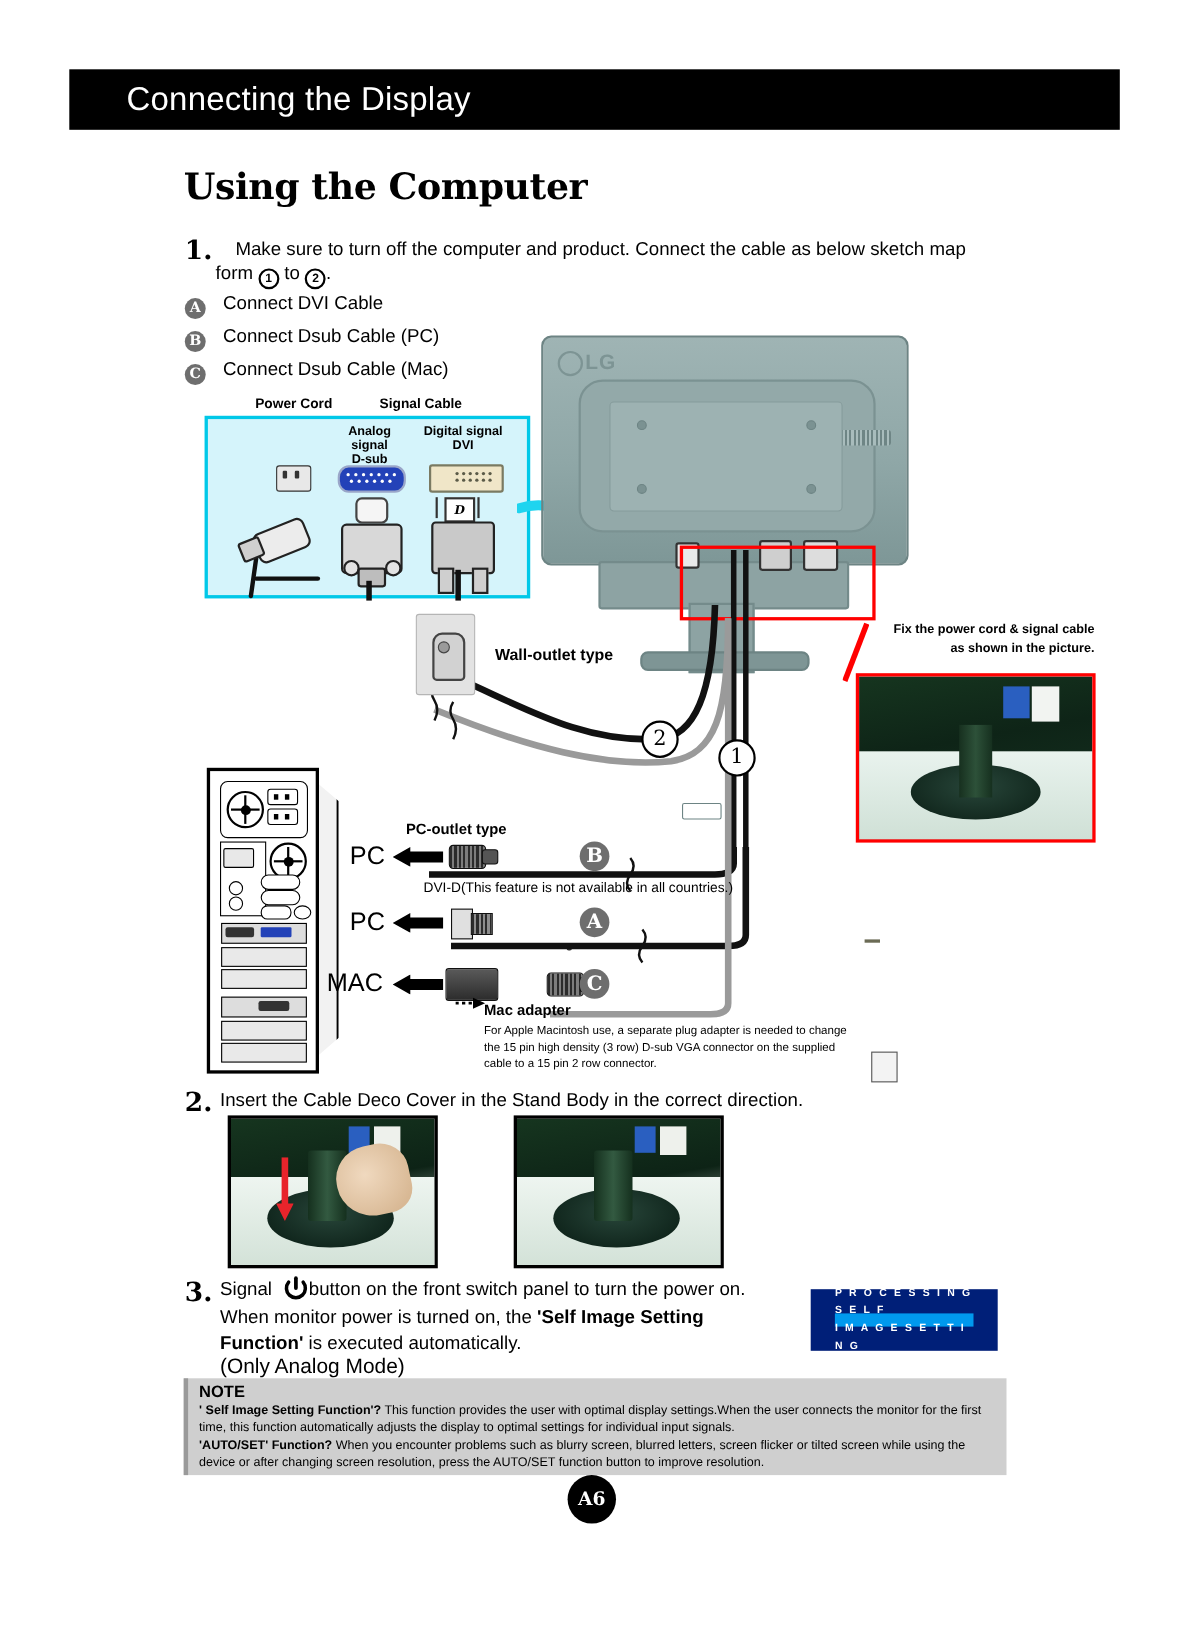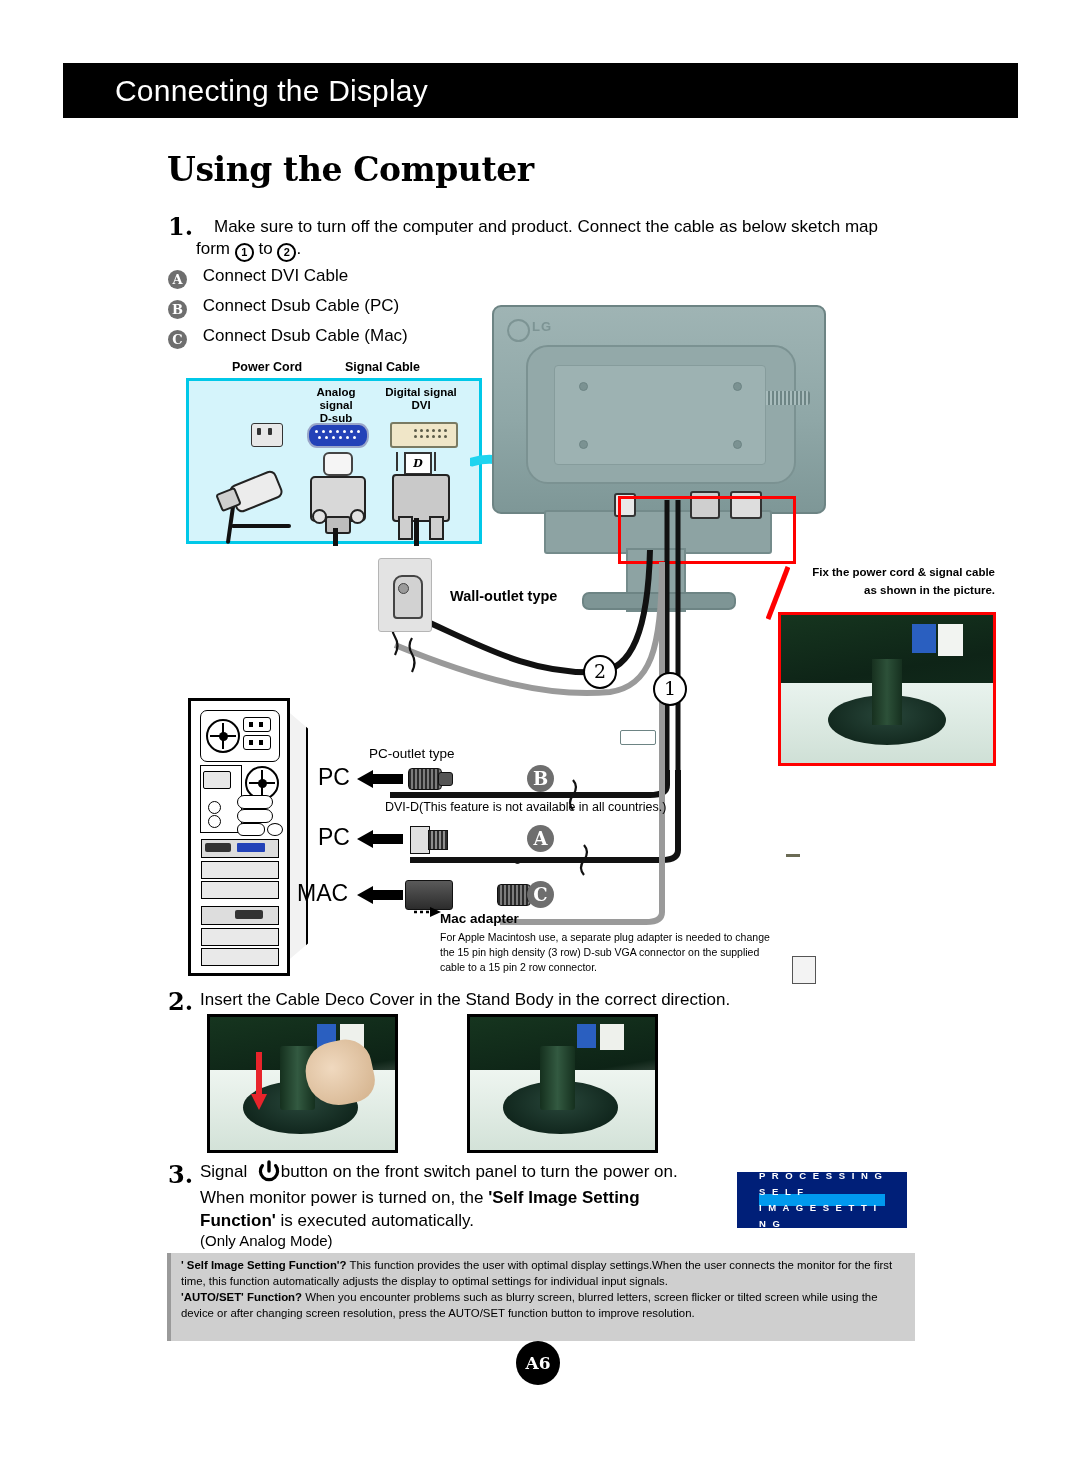--- a/index.html
+++ b/index.html
@@ -107,21 +107,21 @@
      border:2px solid #6d8484;border-radius:9px;}
   #mon-inner{position:absolute;left:32px;top:38px;width:266px;height:135px;
      background:#93a9a9;border:2px solid #7b9292;border-radius:22px;}
   #mon-plate{position:absolute;left:60px;top:58px;width:210px;height:98px;
      background:#9db2b2;border:1px solid #869c9c;border-radius:4px;}
   .vesa{position:absolute;width:7px;height:7px;border-radius:50%;background:#7b9292;
      border:1px solid #6d8484;}
   #mon-vent{position:absolute;left:48px;top:44px;width:234px;height:14px;
      background:repeating-linear-gradient(90deg,#6e8585 0 2px,#a8bcbc 2px 4px);
      border-radius:3px;}
-  #mon-logo{position:absolute;left:14px;top:12px;font-size:13px;font-weight:bold;
+  #mon-logo{position:absolute;left:14px;top:12px;font-size:19px;font-weight:bold;
      color:#7d9494;letter-spacing:1px;font-family:"Liberation Sans",sans-serif;}
   #mon-logo-ring{position:absolute;left:13px;top:12px;width:19px;height:19px;
      border:2px solid #7d9494;border-radius:50%;}
   #mon-base{position:absolute;left:52px;top:205px;width:224px;height:40px;
      background:#8da3a3;border:2px solid #748b8b;border-radius:3px;}
   #mon-neck{position:absolute;left:134px;top:243px;width:56px;height:60px;
      background:#8da3a3;border:2px solid #748b8b;}
   #mon-foot{position:absolute;left:90px;top:287px;width:150px;height:14px;
      background:#7e9595;border:2px solid #6d8484;border-radius:7px;}
   #mon-small-port{position:absolute;left:74px;top:218px;width:34px;height:13px;
@@ -213,21 +213,21 @@
   #card2{position:absolute;left:10px;top:205px;width:76px;height:17px;background:#ddd;
      border:1.5px solid #000;}
   #card2-a{position:absolute;left:44px;top:209px;width:28px;height:9px;background:#333;border-radius:2px;}
 
   
   .dev-label{position:absolute;font-size:23px;font-family:"Liberation Sans",sans-serif;}
   #lbl-pc1{left:318px;top:764px;} #lbl-pc2{left:318px;top:824px;} #lbl-mac{left:297px;top:880px;}
   .arrow{position:absolute;width:46px;height:18px;}
   #ar1{left:357px;top:770px;} #ar2{left:357px;top:830px;} #ar3{left:357px;top:886px;}
 
-  #pc-outlet-cap{left:369px;top:746px;font-size:13.5px;font-weight:normal;}
+  #pc-outlet-cap{left:369px;top:746px;font-size:13.5px;font-weight:bold;}
   #dvid-cap{left:385px;top:800px;font-size:12.5px;}
   #mac-adapter-cap{left:440px;top:911px;font-size:13.5px;font-weight:bold;}
   #mac-note{left:440px;top:930px;width:330px;font-size:10.5px;line-height:15px;}
 
   
   .vga-plug{position:absolute;width:32px;height:20px;
      background:repeating-linear-gradient(90deg,#2b2b2b 0 2px,#7d7d7d 2px 4px);
      border:1.5px solid #111;border-radius:4px;}
   #vp1{left:408px;top:768px;} 
   #vp3{left:497px;top:884px;}
@@ -264,21 +264,21 @@
   .p2-white{position:absolute;left:70%;top:5%;width:13%;height:20%;background:#eef1ec;}
   #p2-hand{position:absolute;left:52%;top:18%;width:36%;height:48%;
      background:radial-gradient(ellipse at 40% 40%,#f0d9bf 0%,#d8b894 80%);
      border-radius:46% 40% 34% 50%;transform:rotate(-12deg);}
   #p2-arrow{position:absolute;left:22%;top:26%;width:16px;height:58px;}
 
   
   #step3-num{left:168px;top:1160px;}
   #step3-l1{left:200px;top:1162px;font-size:17px;}
   #step3-l2{left:200px;top:1186px;font-size:17px;width:520px;line-height:23px;}
-  #step3-l4{left:200px;top:1232px;font-size:15px;}
+  #step3-l4{left:200px;top:1232px;font-size:19px;}
   #pwr-glyph{left:258px;top:1160px;width:22px;height:22px;}
 
   #osd-box{left:737px;top:1172px;width:170px;height:56px;background:#001f78;
      padding:22px;box-sizing:border-box;}
   #osd-inner{width:100%;height:100%;background:#0099ee;display:flex;flex-direction:column;
      align-items:center;justify-content:center;}
   .osd-t{color:#fff;font-size:9.5px;font-weight:bold;letter-spacing:2px;line-height:16px;}
 
   
   #note-box{left:167px;top:1253px;width:748px;height:88px;background:#cfcfcf;
@@ -579,20 +579,21 @@
 <div class="abs" id="step3-l4">(Only Analog Mode)</div>
 
 <div class="abs" id="osd-box">
   <div id="osd-inner">
     <div class="osd-t">P R O C E S S I N G   S E L F</div>
     <div class="osd-t">I M A G E   S E T T I N G</div>
   </div>
 </div>
 
 <div class="abs" id="note-box">
+  <div id="note-title">NOTE</div>
   <div class="note-p">
     <b>' Self Image Setting Function'?</b><span> This function provides the user with optimal display settings.When the user connects the monitor for the first time, this function automatically adjusts the display to optimal settings for individual input signals.</span>
   </div>
   <div class="note-p">
     <b>'AUTO/SET' Function?</b><span> When you encounter problems such as blurry screen, blurred letters, screen flicker or tilted screen while using the device or after changing screen resolution, press the AUTO/SET function button to improve resolution.</span>
   </div>
 </div>
 
 <div class="abs" id="page-badge">A6</div>
 

